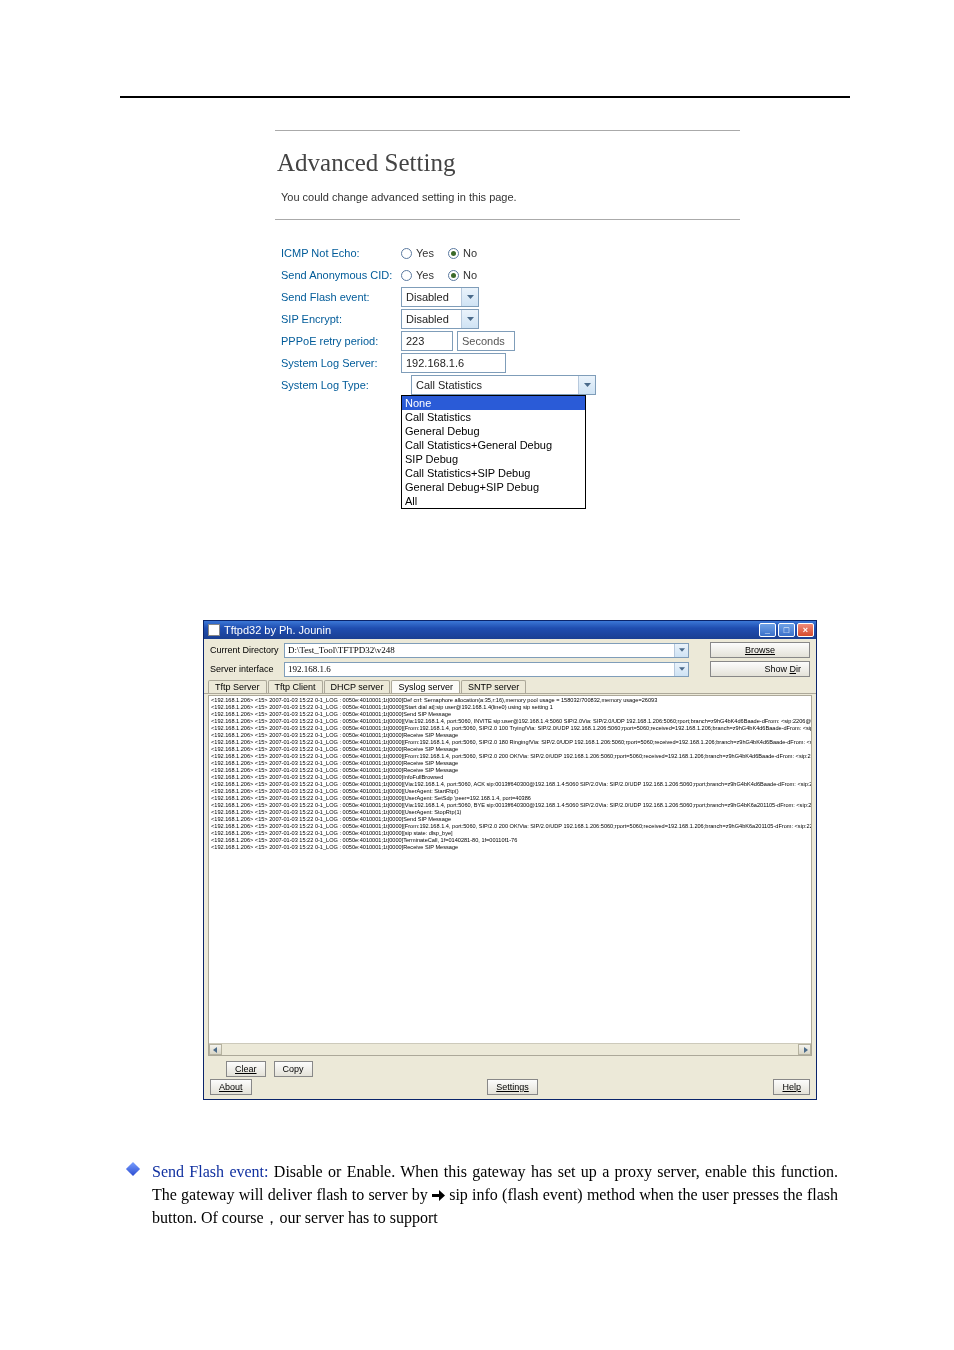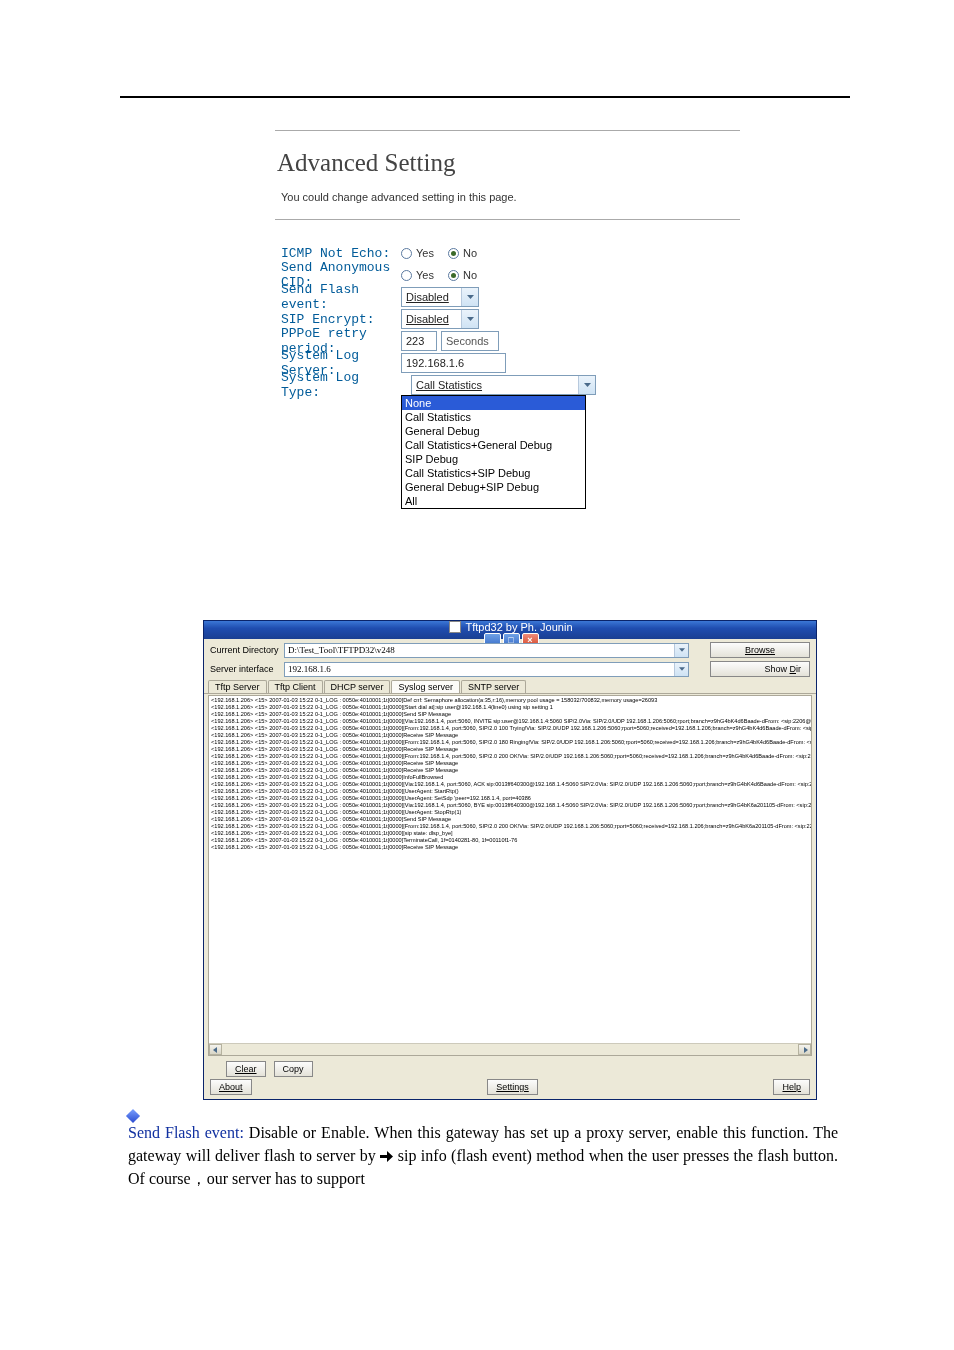--- a/index.html
+++ b/index.html
@@ -31,38 +31,36 @@
   }
 
   .form-area { padding: 0 0 0 6px; }
   .row {
     display: flex;
     align-items: center;
     height: 22px;
   }
   .label {
     width: 120px;
-    font-size: 13px;
+    font-size: 11px;
     color: #005b99;
-    font-family: Liberation Mono, monospace;
   }
   .ctrls { display: flex; align-items: center; gap: 4px; font-size: 11px; color: #333; }
   .radio {
     width: 11px; height: 11px; border: 1.5px solid #5b7aa0; border-radius: 50%; display: inline-block;
     position: relative; background: #fff;
   }
   .radio.checked::after {
     content: ""; position: absolute; top: 2px; left: 2px; width: 5px; height: 5px;
     border-radius: 50%; background: #3b6a2a;
   }
   .sel {
     height: 20px; border: 1px solid #7f9db9; background: #fff; font-size: 11px;
     display: flex; align-items: center; justify-content: space-between; padding: 0 0 0 4px;
     color: #222;
-    text-decoration: underline;
   }
   .sel .arrow-btn {
     width: 17px; height: 18px; background: linear-gradient(#eaf3fb,#cfe3f4);
     border-left: 1px solid #b7c9dd; display: flex; align-items: center; justify-content: center;
   }
   .sel .arrow-btn svg { width: 7px; height: 4px; fill: #4a6a8a; }
   .txt {
     height: 20px; border: 1px solid #7f9db9; background: #fff; font-size: 11px;
     padding: 0 4px; display: flex; align-items: center; color: #222;
   }
@@ -95,21 +93,20 @@
     display: flex; flex-direction: column;
     font-size: 8px;
   }
   .titlebar {
     height: 18px;
     background: linear-gradient(#3b77d6,#1f4db0 40%,#1a3f92);
     display: flex; align-items: center; justify-content: space-between;
     padding: 0 2px 0 4px;
     color: #fff;
     font-size: 11px;
-    flex-direction: column;
   }
   .titlebar .left { display: flex; align-items: center; gap: 4px; }
   .ticon { width: 12px; height: 12px; background:#fff; border:1px solid #888; }
   .winbtns { display:flex; gap:2px; }
   .winbtn { width: 17px; height: 14px; border:1px solid #fff; border-radius:2px; display:flex;align-items:center;justify-content:center; font-weight:bold; font-size:9px;}
   .winbtn.min, .winbtn.max { background: linear-gradient(#6fa1e6,#3a6fc9); color:#fff;}
   .winbtn.close { background: linear-gradient(#f08b7a,#d64b2c); color:#fff;}
 
   .tftp .toprow { display:flex; align-items:center; padding: 3px 6px; gap:4px; }
   .tftp .toprow .lbl { color:#000; font-size:9px; width:70px;}
@@ -147,24 +144,23 @@
   .logpane .scroll-h .track { flex:1; height:11px; }
 
   .bottombar { display:flex; padding:3px 6px 2px 22px; gap:8px; }
   .bottombar .spacer { flex:1; }
   .footerbar { display:flex; padding:0 6px 4px 6px; justify-content:space-between; }
 
   
   .bullet-block {
     position: absolute;
     left: 128px;
-    top: 1107px;
+    top: 1160px;
     width: 710px;
     display: flex;
-    flex-direction: column;
   }
   .bullet-mark {
     width: 10px; height: 10px; transform: rotate(45deg); background: linear-gradient(135deg,#7aa0ff,#2a4bd0);
     margin: 4px 14px 0 0; flex: 0 0 auto;
   }
   .bullet-text {
     font-family: 'Times New Roman', Times, serif;
     font-size: 16px;
     color: #000;
     line-height: 1.45;
@@ -229,21 +225,21 @@
             <svg viewBox="0 0 7 4">
               <path d="M0 0 L7 0 L3.5 4 Z"></path>
             </svg>
           </span>
       </div>
     </div>
 
     <div class="row">
       <div class="label">PPPoE retry period:</div>
       <div class="ctrls">
-        <div class="txt" style="width:36px">223</div>
+        <div class="txt" style="width:52px">223</div>
         <div class="txt" style="width:58px; color:#555">Seconds</div>
       </div>
     </div>
 
     <div class="row">
       <div class="label">System Log Server:</div>
       <div class="txt" style="width:105px">192.168.1.6</div>
     </div>
 
     <div class="row">

